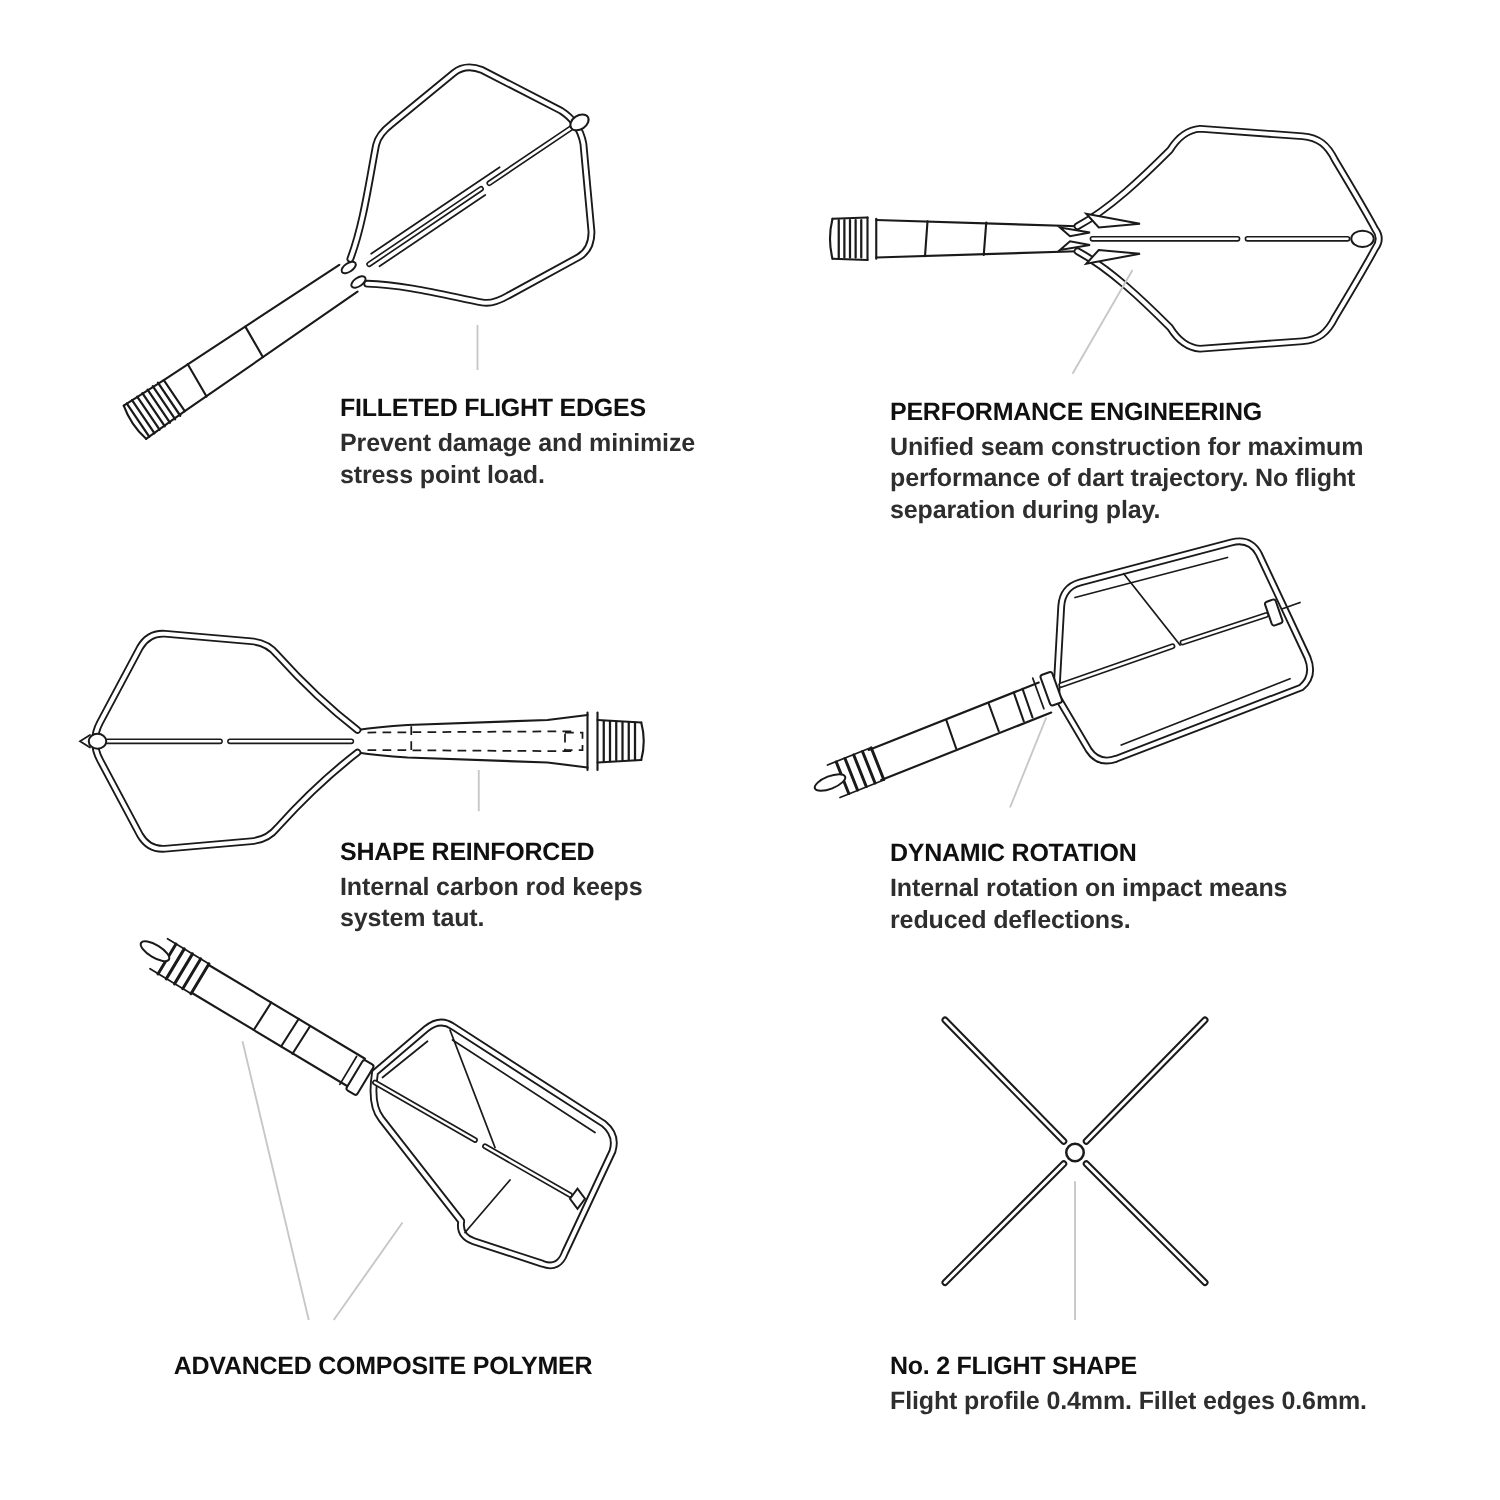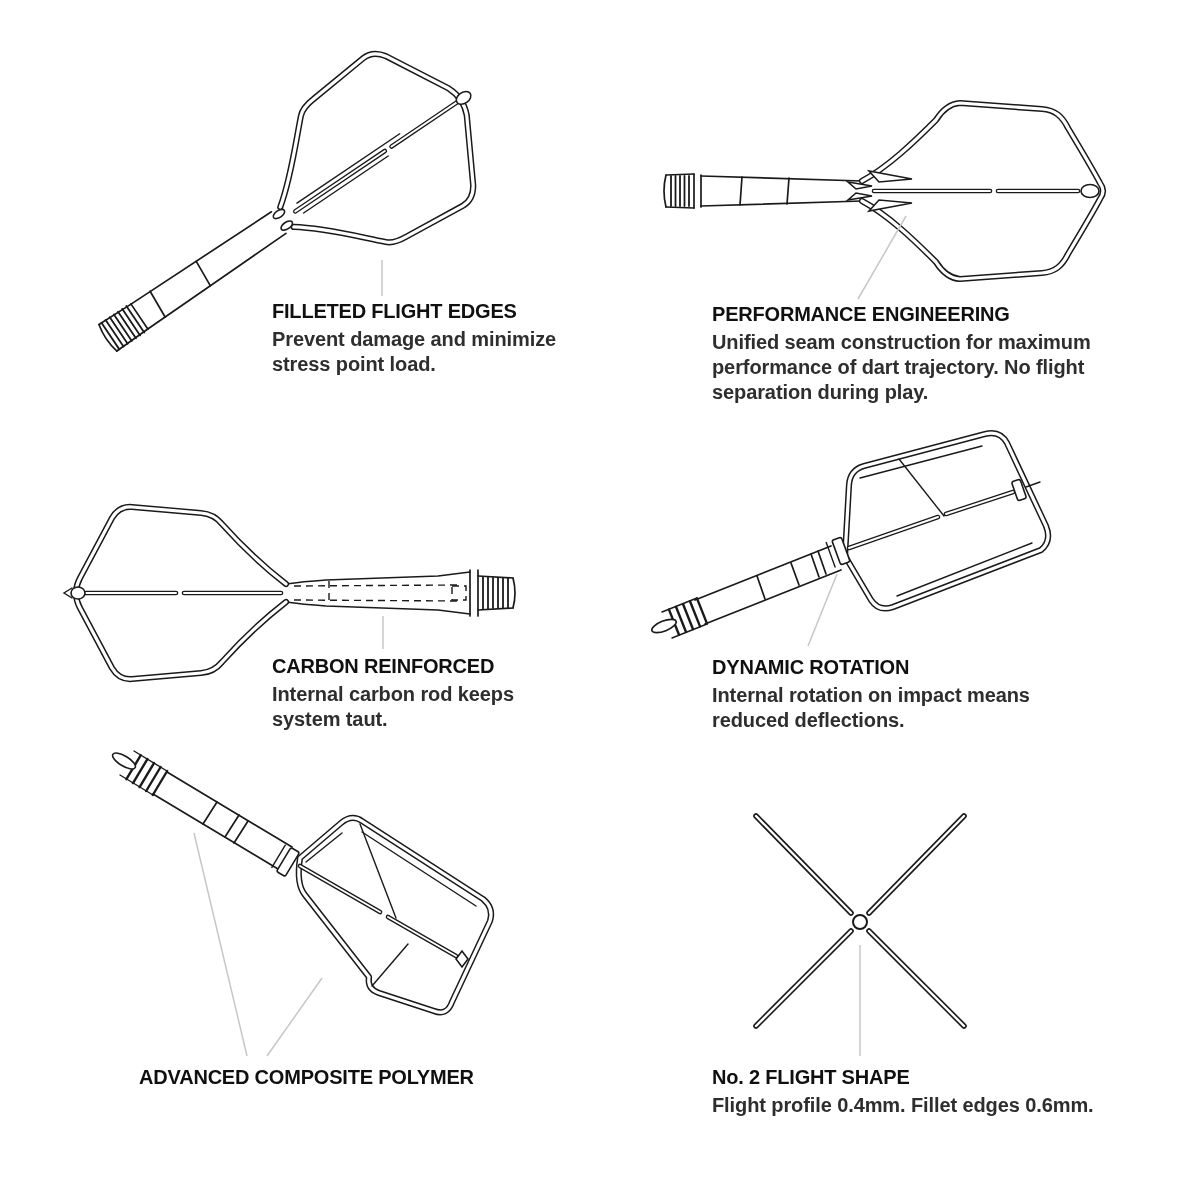--- a/index.html
+++ b/index.html
@@ -16,21 +16,21 @@
   .a5{left:700px;top:790px;width:420px;height:290px;}
   .caption{position:absolute;}
   .c0{left:272px;top:299px;width:290px;}
   .c1{left:712px;top:302px;width:380px;}
   .c2{left:272px;top:654px;width:290px;}
   .c3{left:712px;top:655px;width:340px;}
   .c4{left:139px;top:1065px;width:440px;}
   .c5{left:712px;top:1065px;width:440px;}
   .caption h3{
     font-size:20px;line-height:24px;font-weight:700;color:#101010;
-    margin:0 0 4px 0;letter-spacing:-0.2px;
+    margin:16px 0 4px 0;letter-spacing:-0.2px;
   }
   .caption .ln{
     font-size:20px;line-height:25px;font-weight:700;color:#2e2e2e;letter-spacing:-0.1px;
   }
   
   .ink{stroke:#1a1a1a;fill:none;stroke-width:1.7;stroke-linecap:round;stroke-linejoin:round;}
   .thin{stroke:#1a1a1a;fill:none;stroke-width:1.4;stroke-linecap:round;}
   .tubeB{stroke:#1a1a1a;fill:none;stroke-width:6.2;stroke-linecap:round;stroke-linejoin:round;}
   .tubeW{stroke:#ffffff;fill:none;stroke-width:3.2;stroke-linecap:round;stroke-linejoin:round;}
   .sparB{stroke:#1a1a1a;fill:none;stroke-width:4.6;stroke-linecap:round;}
@@ -253,21 +253,21 @@
   </div>
 
   <div class="caption c1">
     <h3>PERFORMANCE ENGINEERING</h3>
     <div class="ln">Unified seam construction for maximum</div>
     <div class="ln">performance of dart trajectory. No flight</div>
     <div class="ln">separation during play.</div>
   </div>
 
   <div class="caption c2">
-    <h3>CARBON REINFORCED</h3>
+    <h3>SHAPE REINFORCED</h3>
     <div class="ln">Internal carbon rod keeps</div>
     <div class="ln">system taut.</div>
   </div>
 
   <div class="caption c3">
     <h3>DYNAMIC ROTATION</h3>
     <div class="ln">Internal rotation on impact means</div>
     <div class="ln">reduced deflections.</div>
   </div>
 

